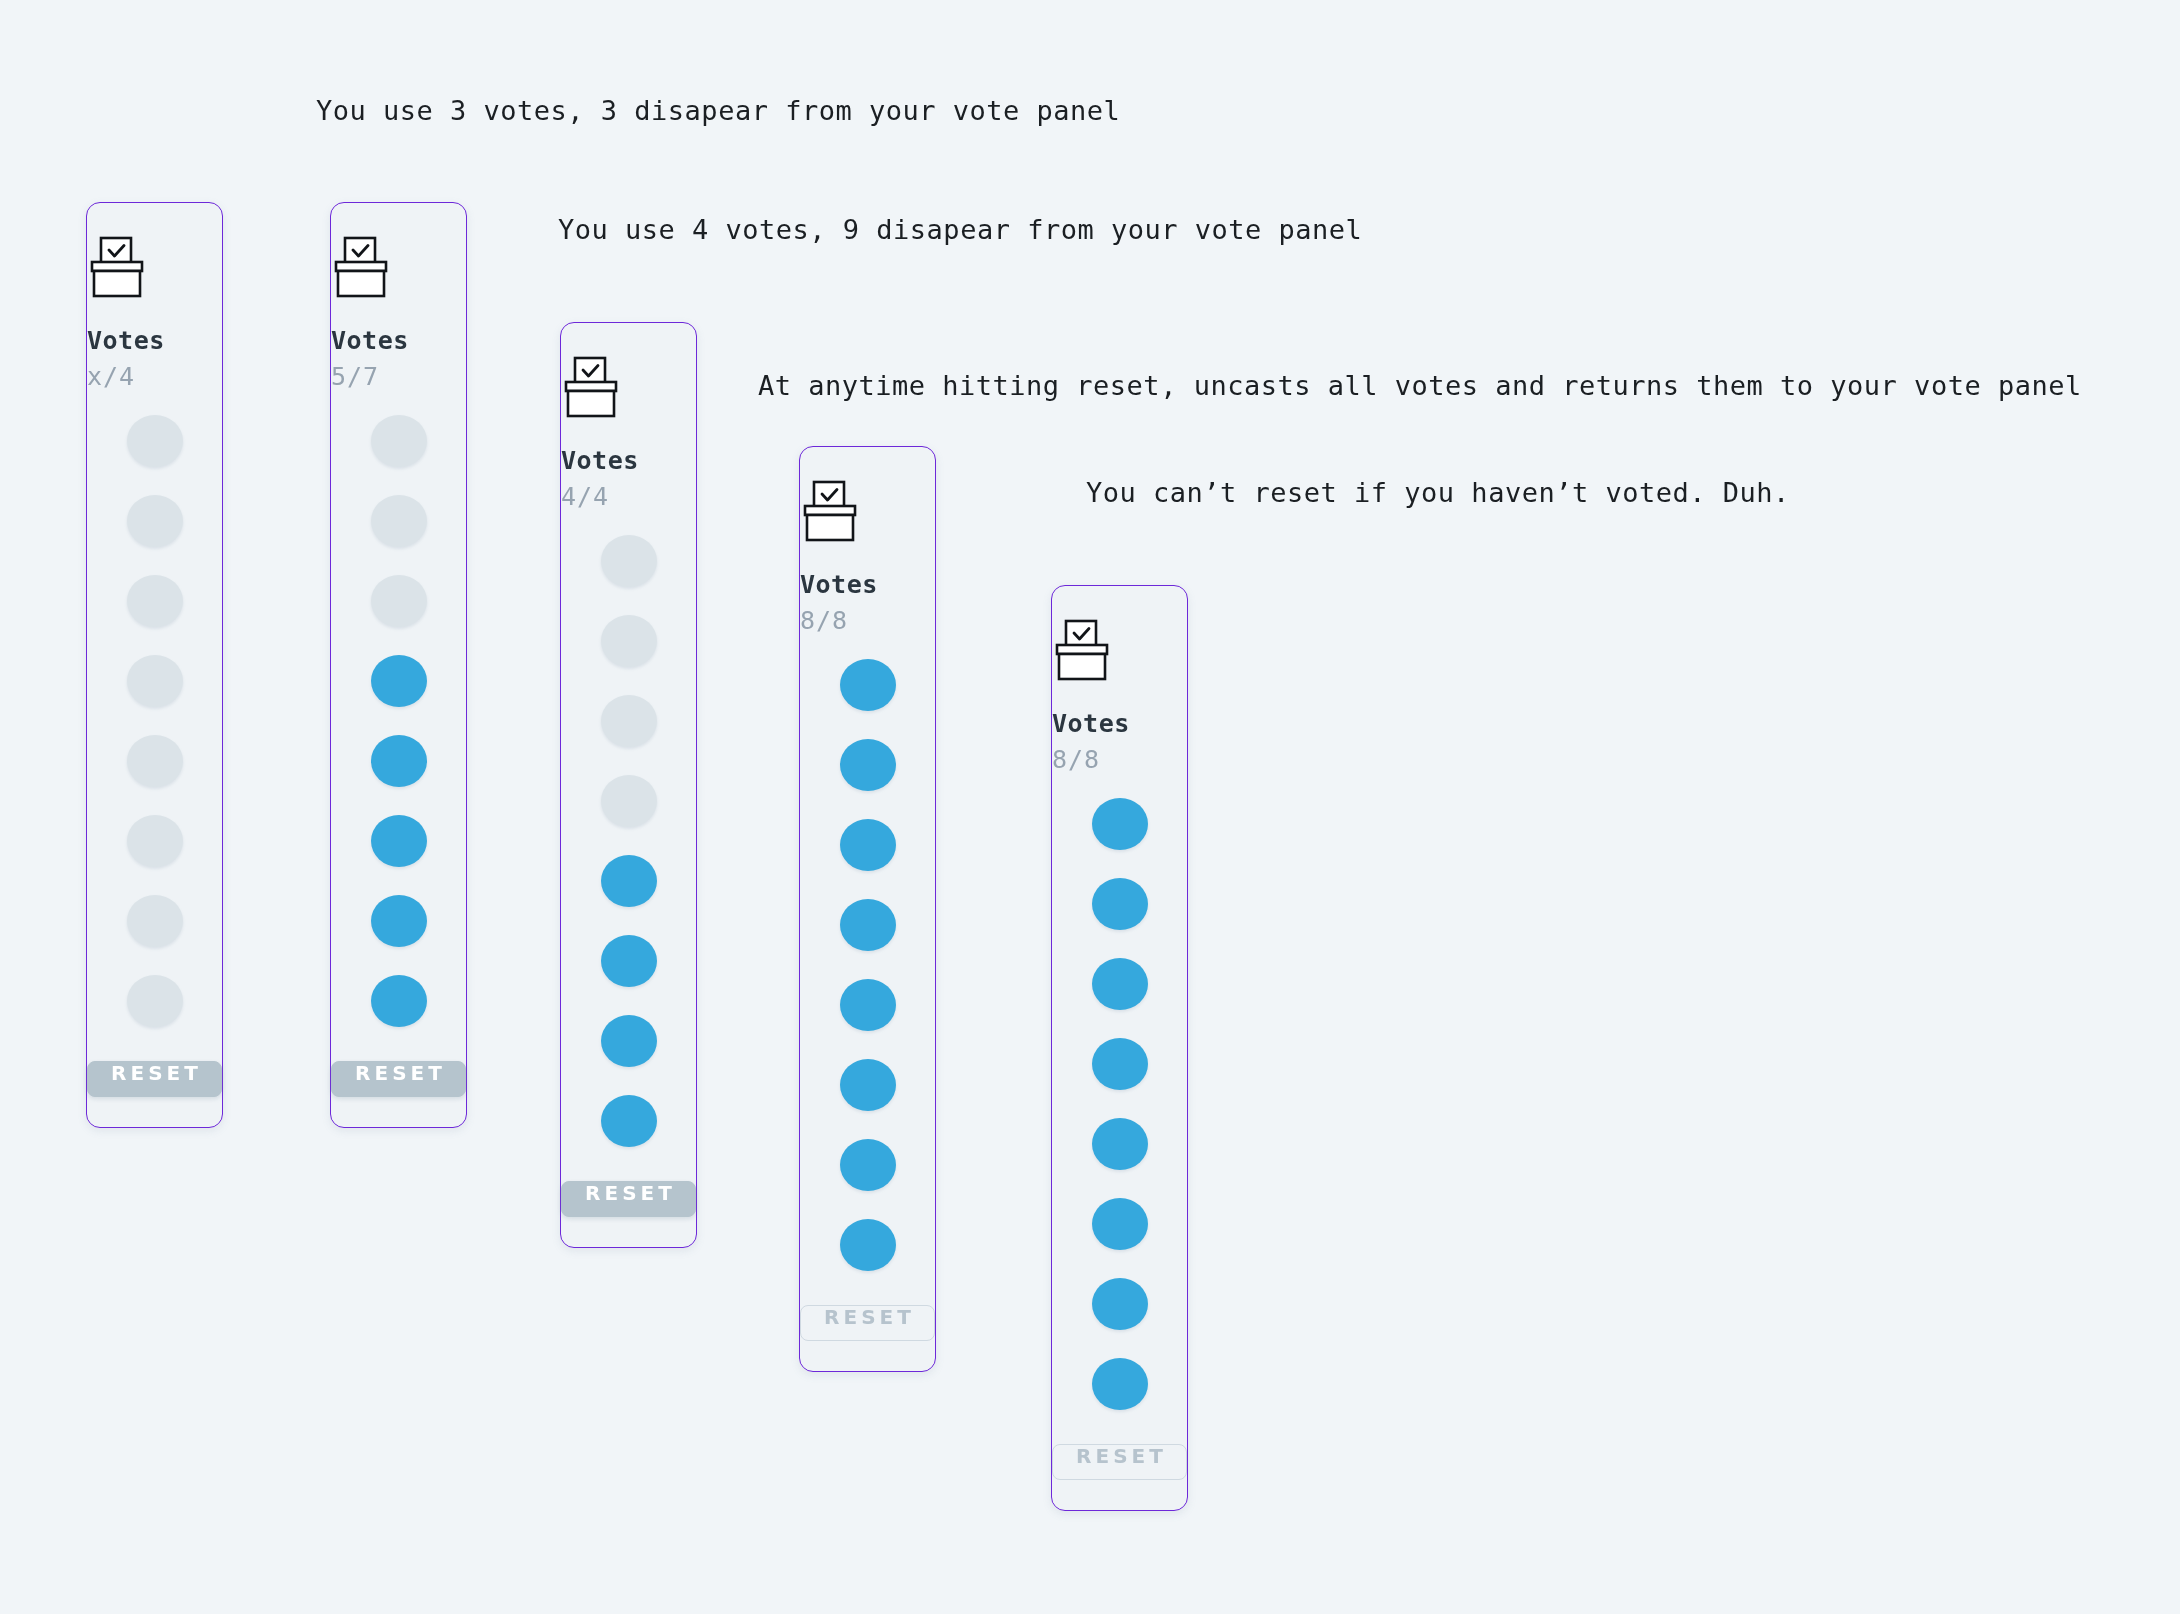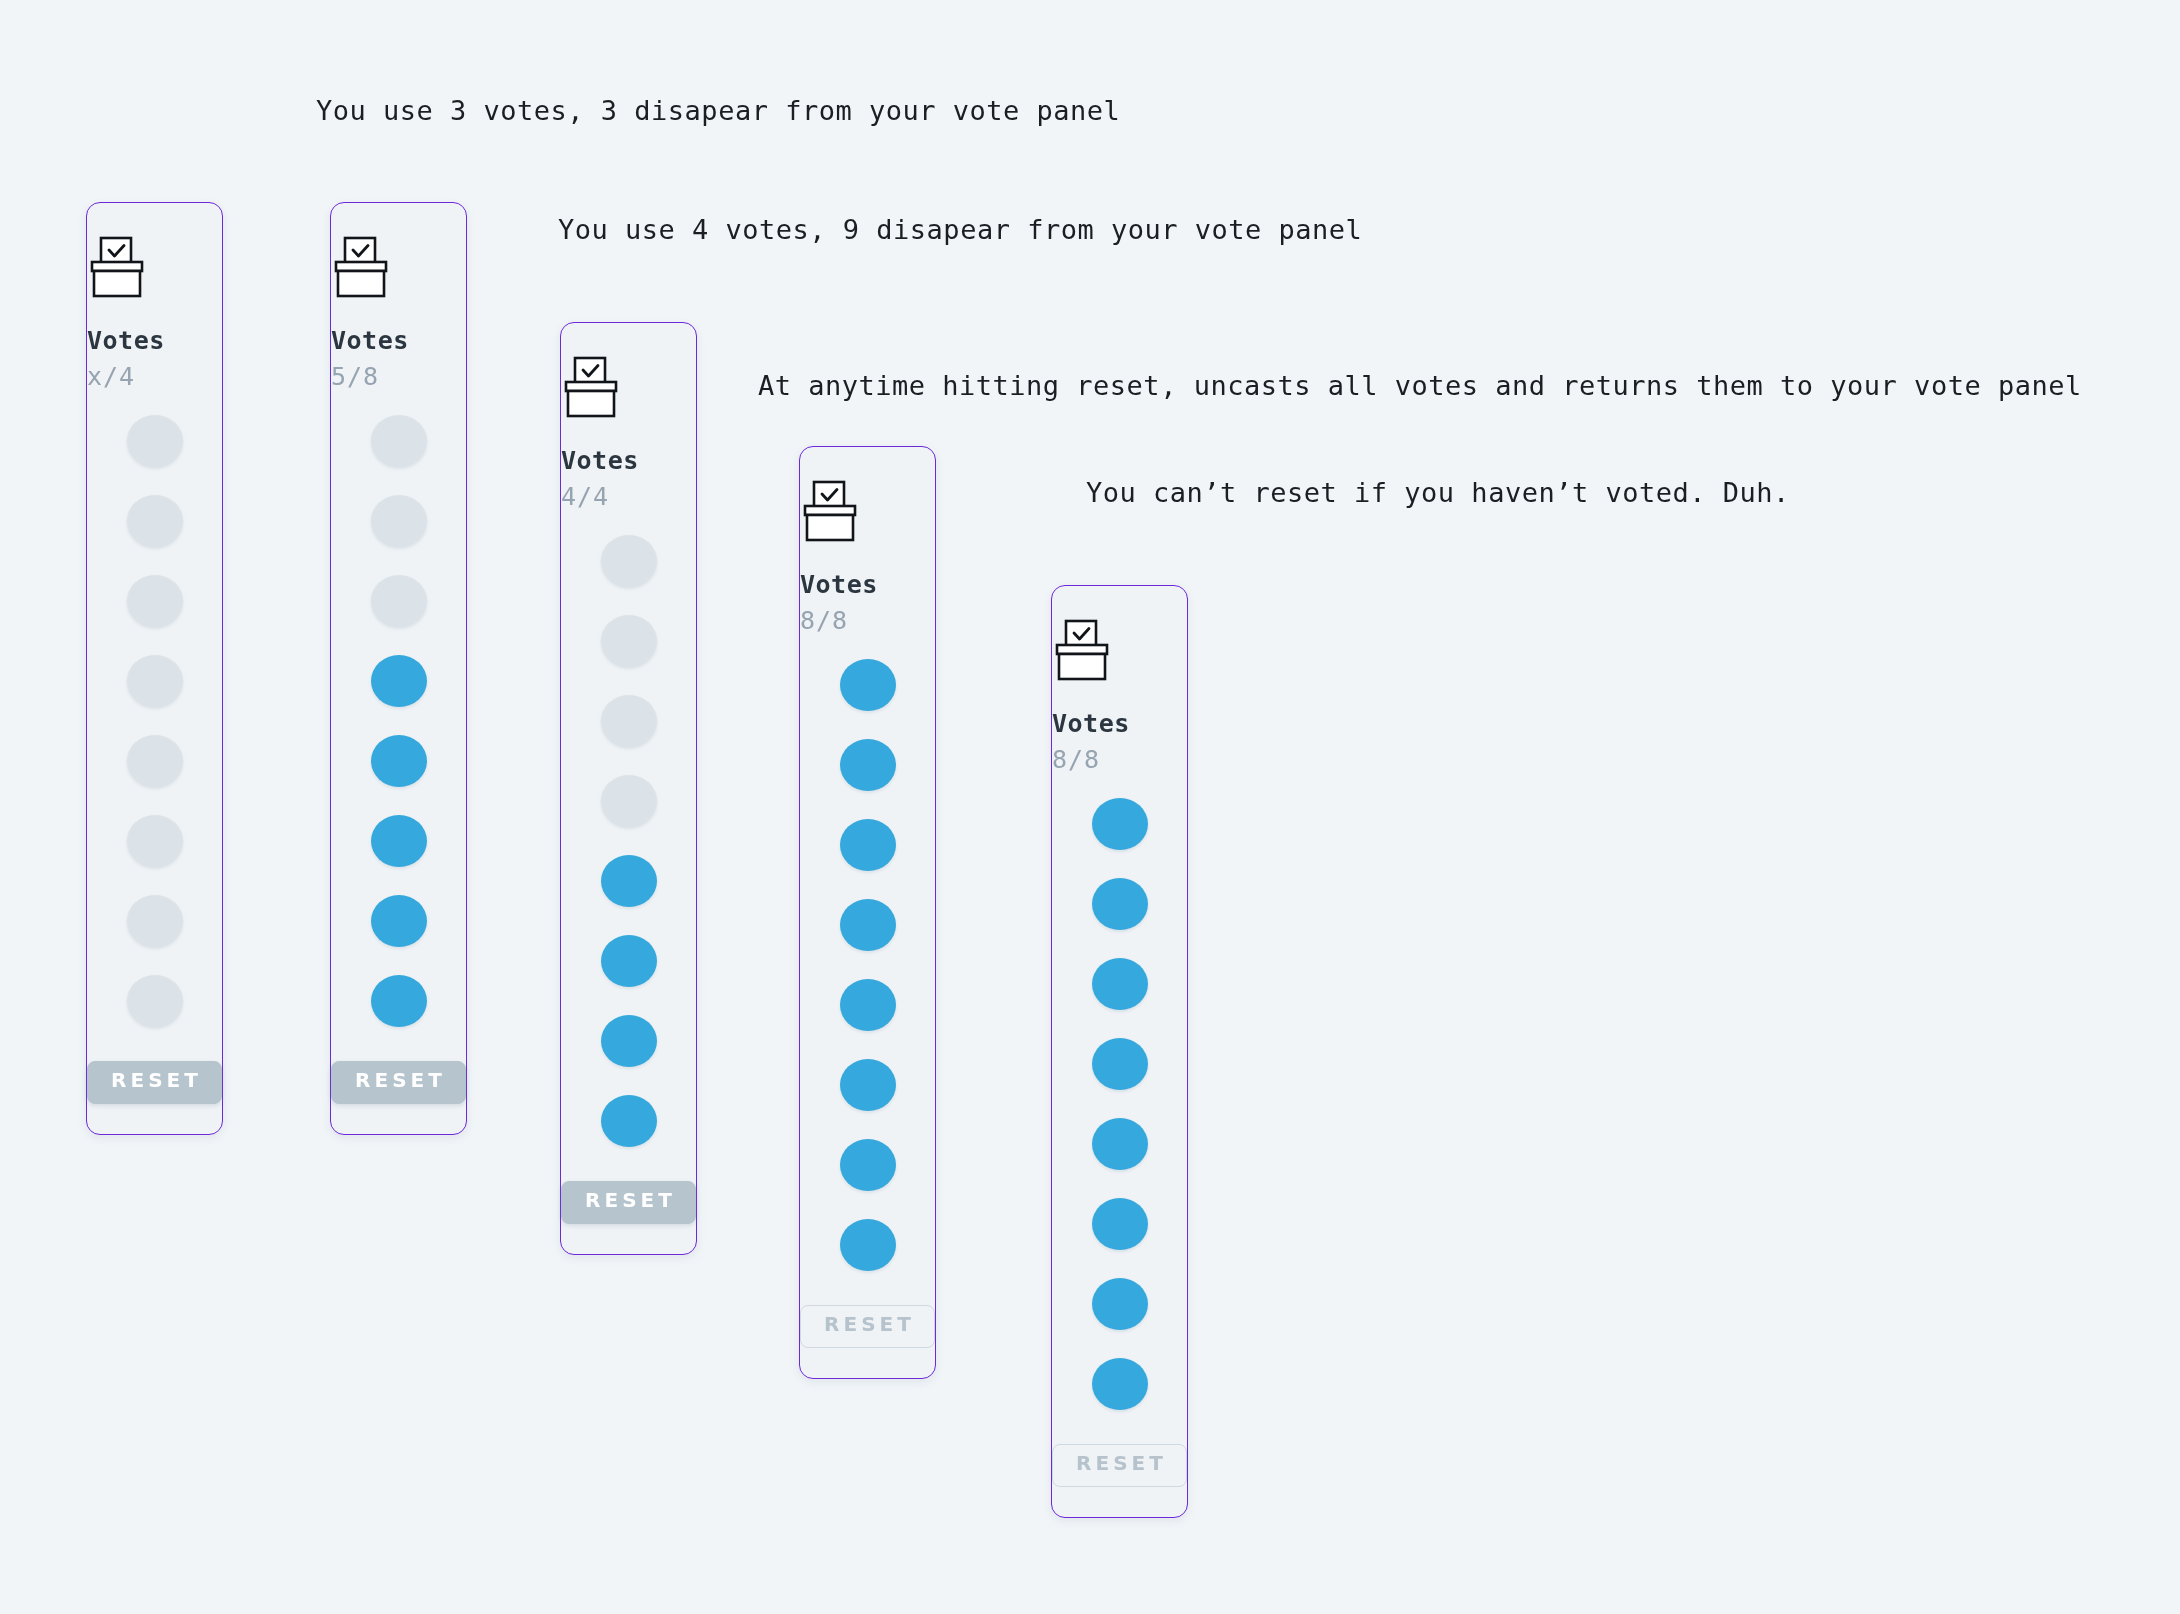--- a/index.html
+++ b/index.html
@@ -80,21 +80,21 @@
   .dot.empty  { background: #dbe3e8; }
   .dot.filled { background: #35a8dd; }
 
   .reset-btn {
     margin-top: 6px;
     margin-bottom: 30px;
     font-family: "DejaVu Sans", sans-serif;
     font-size: 20px;
     font-weight: bold;
     letter-spacing: 4px;
-    padding: 8px 19px 13px 23px;
+    padding: 1px 19px 13px 23px;
     border-radius: 8px;
     box-sizing: border-box;
     text-align: center;
     line-height: 1;
   }
   .reset-btn.enabled {
     background: #b5c4cd;
     color: #ffffff;
     border: 1px solid #b5c4cd;
     box-shadow: 0 2px 4px rgba(120,140,160,0.22);
@@ -144,21 +144,21 @@
     <div class="panel" style="left: 330px; top: 202px; width: 137px;">
       <span class="ballot-icon-wrap">
         <svg class="ballot-icon" viewBox="0 0 60 62" xmlns="http://www.w3.org/2000/svg">
           <rect x="14" y="2" width="30" height="26" fill="#ffffff" stroke="#111418" stroke-width="2.6"></rect>
           <path d="M22 14 L27.5 20 L37 9.5" fill="none" stroke="#111418" stroke-width="2.8" stroke-linecap="round" stroke-linejoin="round"></path>
           <rect x="5" y="26" width="50" height="9" fill="#ffffff" stroke="#111418" stroke-width="2.6"></rect>
           <rect x="7" y="35" width="46" height="25" fill="#ffffff" stroke="#111418" stroke-width="2.6"></rect>
         </svg>
       </span>
       <div class="votes-label">Votes</div>
-      <div class="votes-count">5/8</div>
+      <div class="votes-count">5/7</div>
       <div class="dots">
         <div class="dot empty"></div>
         <div class="dot empty"></div>
         <div class="dot empty"></div>
         <div class="dot filled"></div>
         <div class="dot filled"></div>
         <div class="dot filled"></div>
         <div class="dot filled"></div>
         <div class="dot filled"></div>
       </div>

